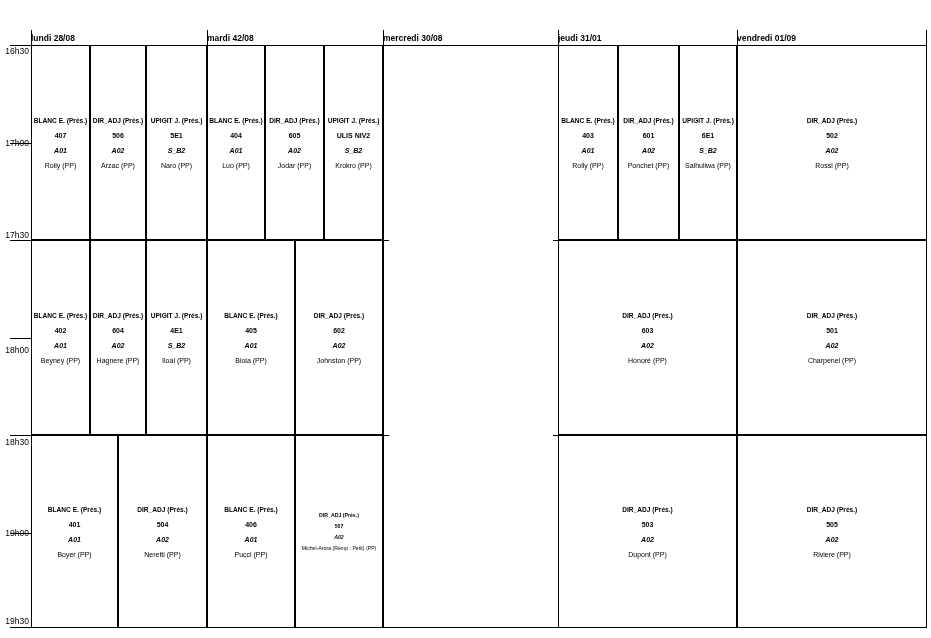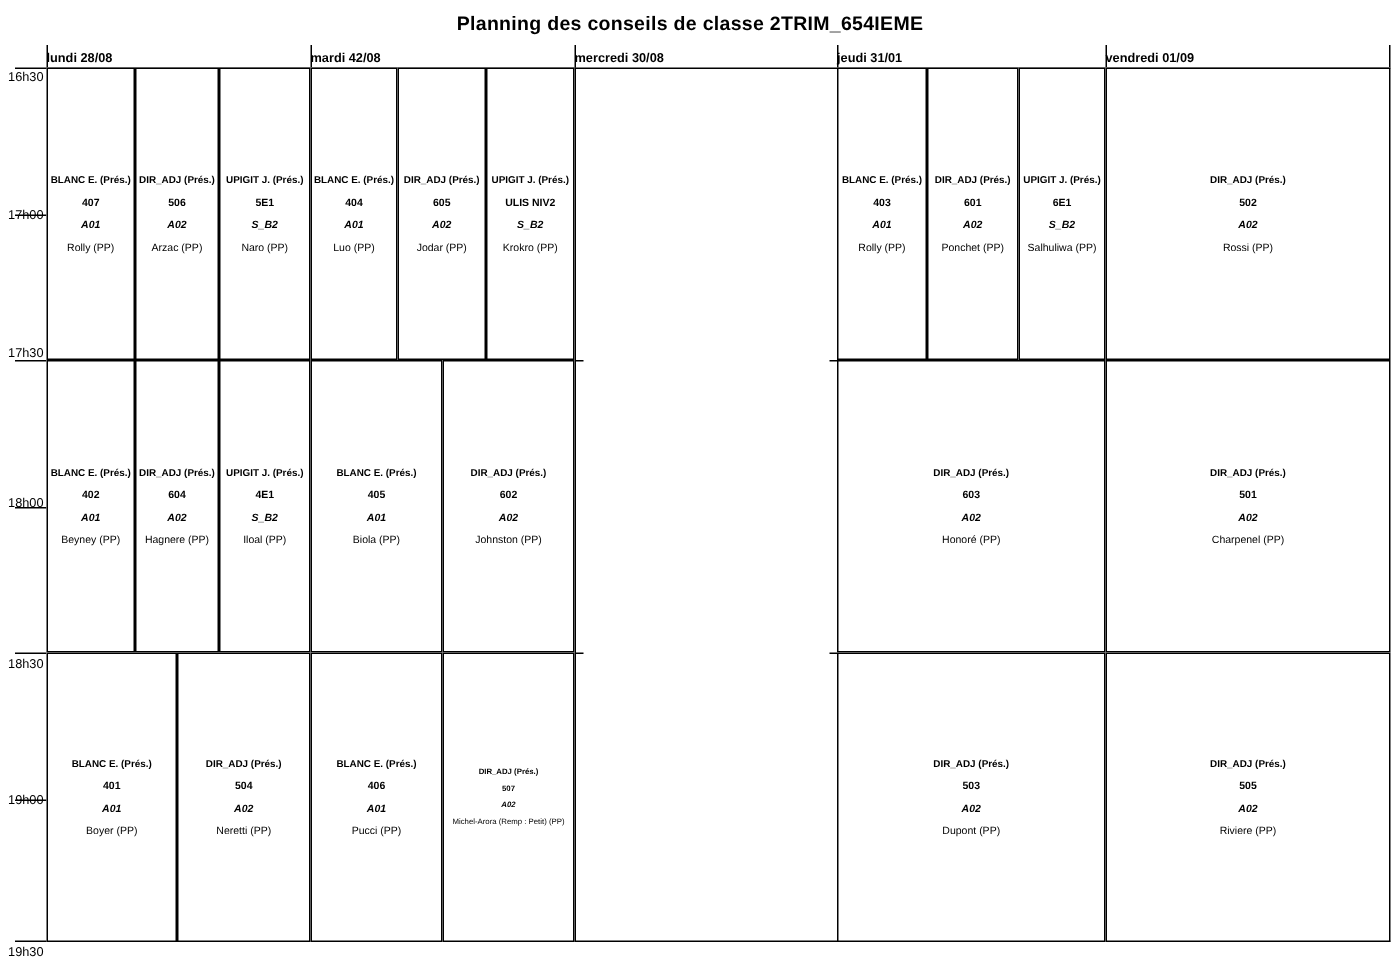--- a/index.html
+++ b/index.html
@@ -24,21 +24,20 @@
   .cell.small .t{font-size:5.2px;line-height:11px;}
   .cell.small .g{font-size:5.2px;line-height:11px;}
   .cell.small .r{font-size:5.2px;line-height:11px;}
   .cell.small .p{font-size:5.2px;line-height:11px;}
 </style>
 </head>
 <body>
 
 <div class="canvas">
 
-  <div class="title">Planning des conseils de classe  2TRIM_654IEME</div>
 
   <div class="day-tick" style="left:31px"></div>
   <div class="day-tick" style="left:207px"></div>
   <div class="day-tick" style="left:383px"></div>
   <div class="day-tick" style="left:558px"></div>
   <div class="day-tick" style="left:737px"></div>
   <div class="day-tick" style="left:926px"></div>
 
   <div class="day-label" style="left:31px;width:176px">lundi 28/08</div>
   <div class="day-label" style="left:207px;width:176px">mardi 42/08</div>
@@ -57,24 +56,24 @@
 
   <div class="time-tick" style="top:143px"></div>
   <div class="time-tick" style="top:240px"></div>
   <div class="time-tick" style="top:338px"></div>
   <div class="time-tick" style="top:435px"></div>
   <div class="time-tick" style="top:533px"></div>
 
   <div class="time-label" style="top:46px">16h30</div>
   <div class="time-label" style="top:138px">17h00</div>
   <div class="time-label" style="top:230px">17h30</div>
-  <div class="time-label" style="top:330px">18h00</div>
+  <div class="time-label" style="top:345px">18h00</div>
   <div class="time-label" style="top:437px">18h30</div>
   <div class="time-label" style="top:528px">19h00</div>
-  <div class="time-label" style="top:629px">19h30</div>
+  <div class="time-label" style="top:616px">19h30</div>
 
   <div class="cell" style="left:31px;top:45px;width:59px;height:195px">
     <div class="t">BLANC E. (Prés.)</div>
     <div class="g">407</div>
     <div class="r">A01</div>
     <div class="p">Rolly (PP)</div>
   </div>
   <div class="cell" style="left:90px;top:45px;width:56px;height:195px">
     <div class="t">DIR_ADJ (Prés.)</div>
     <div class="g">506</div>

